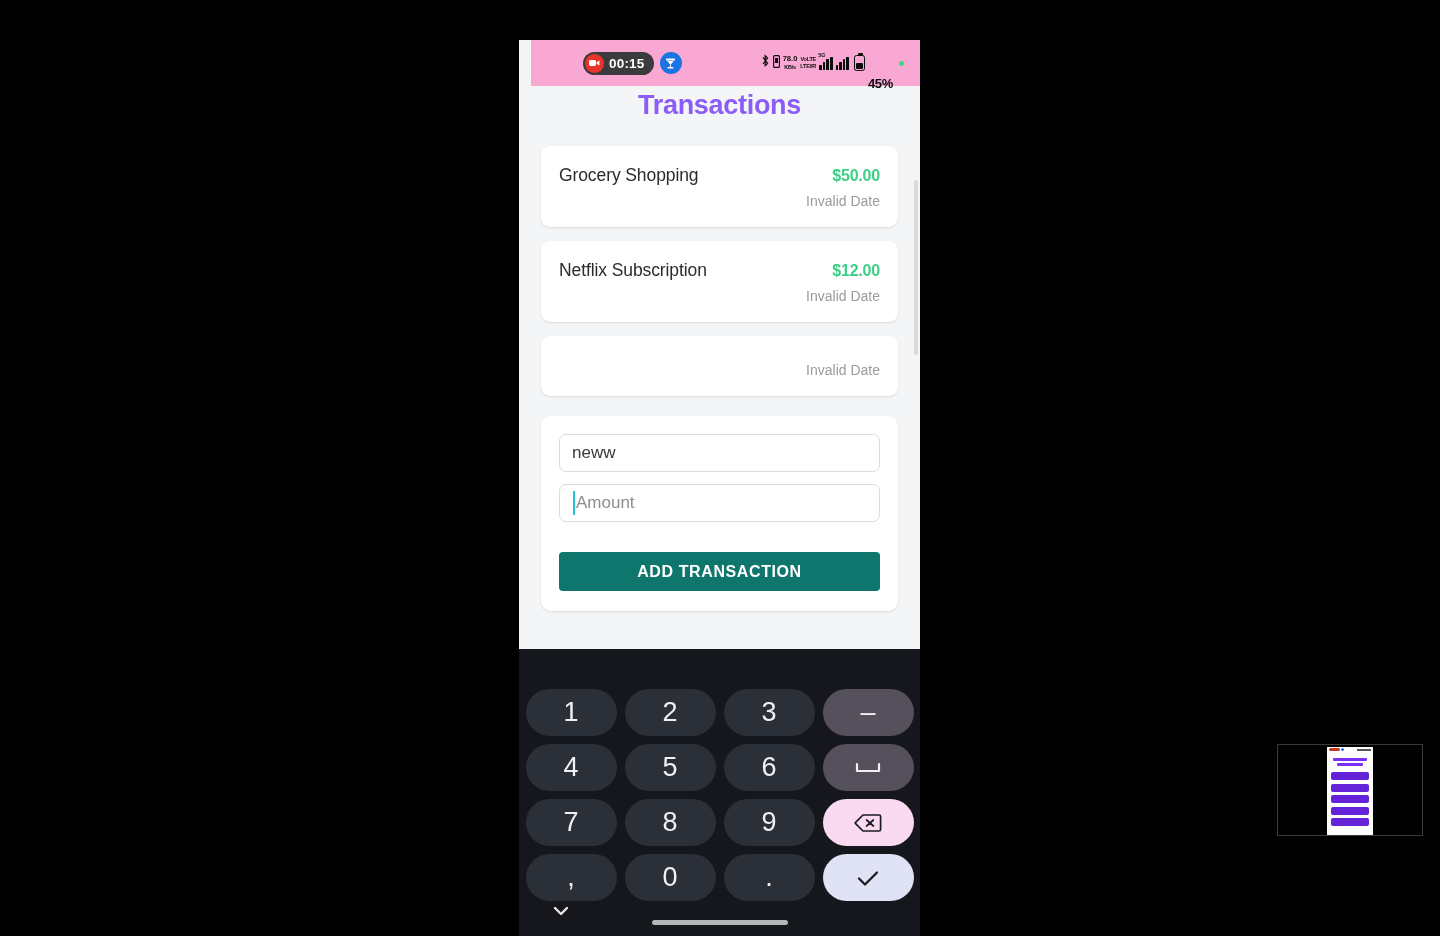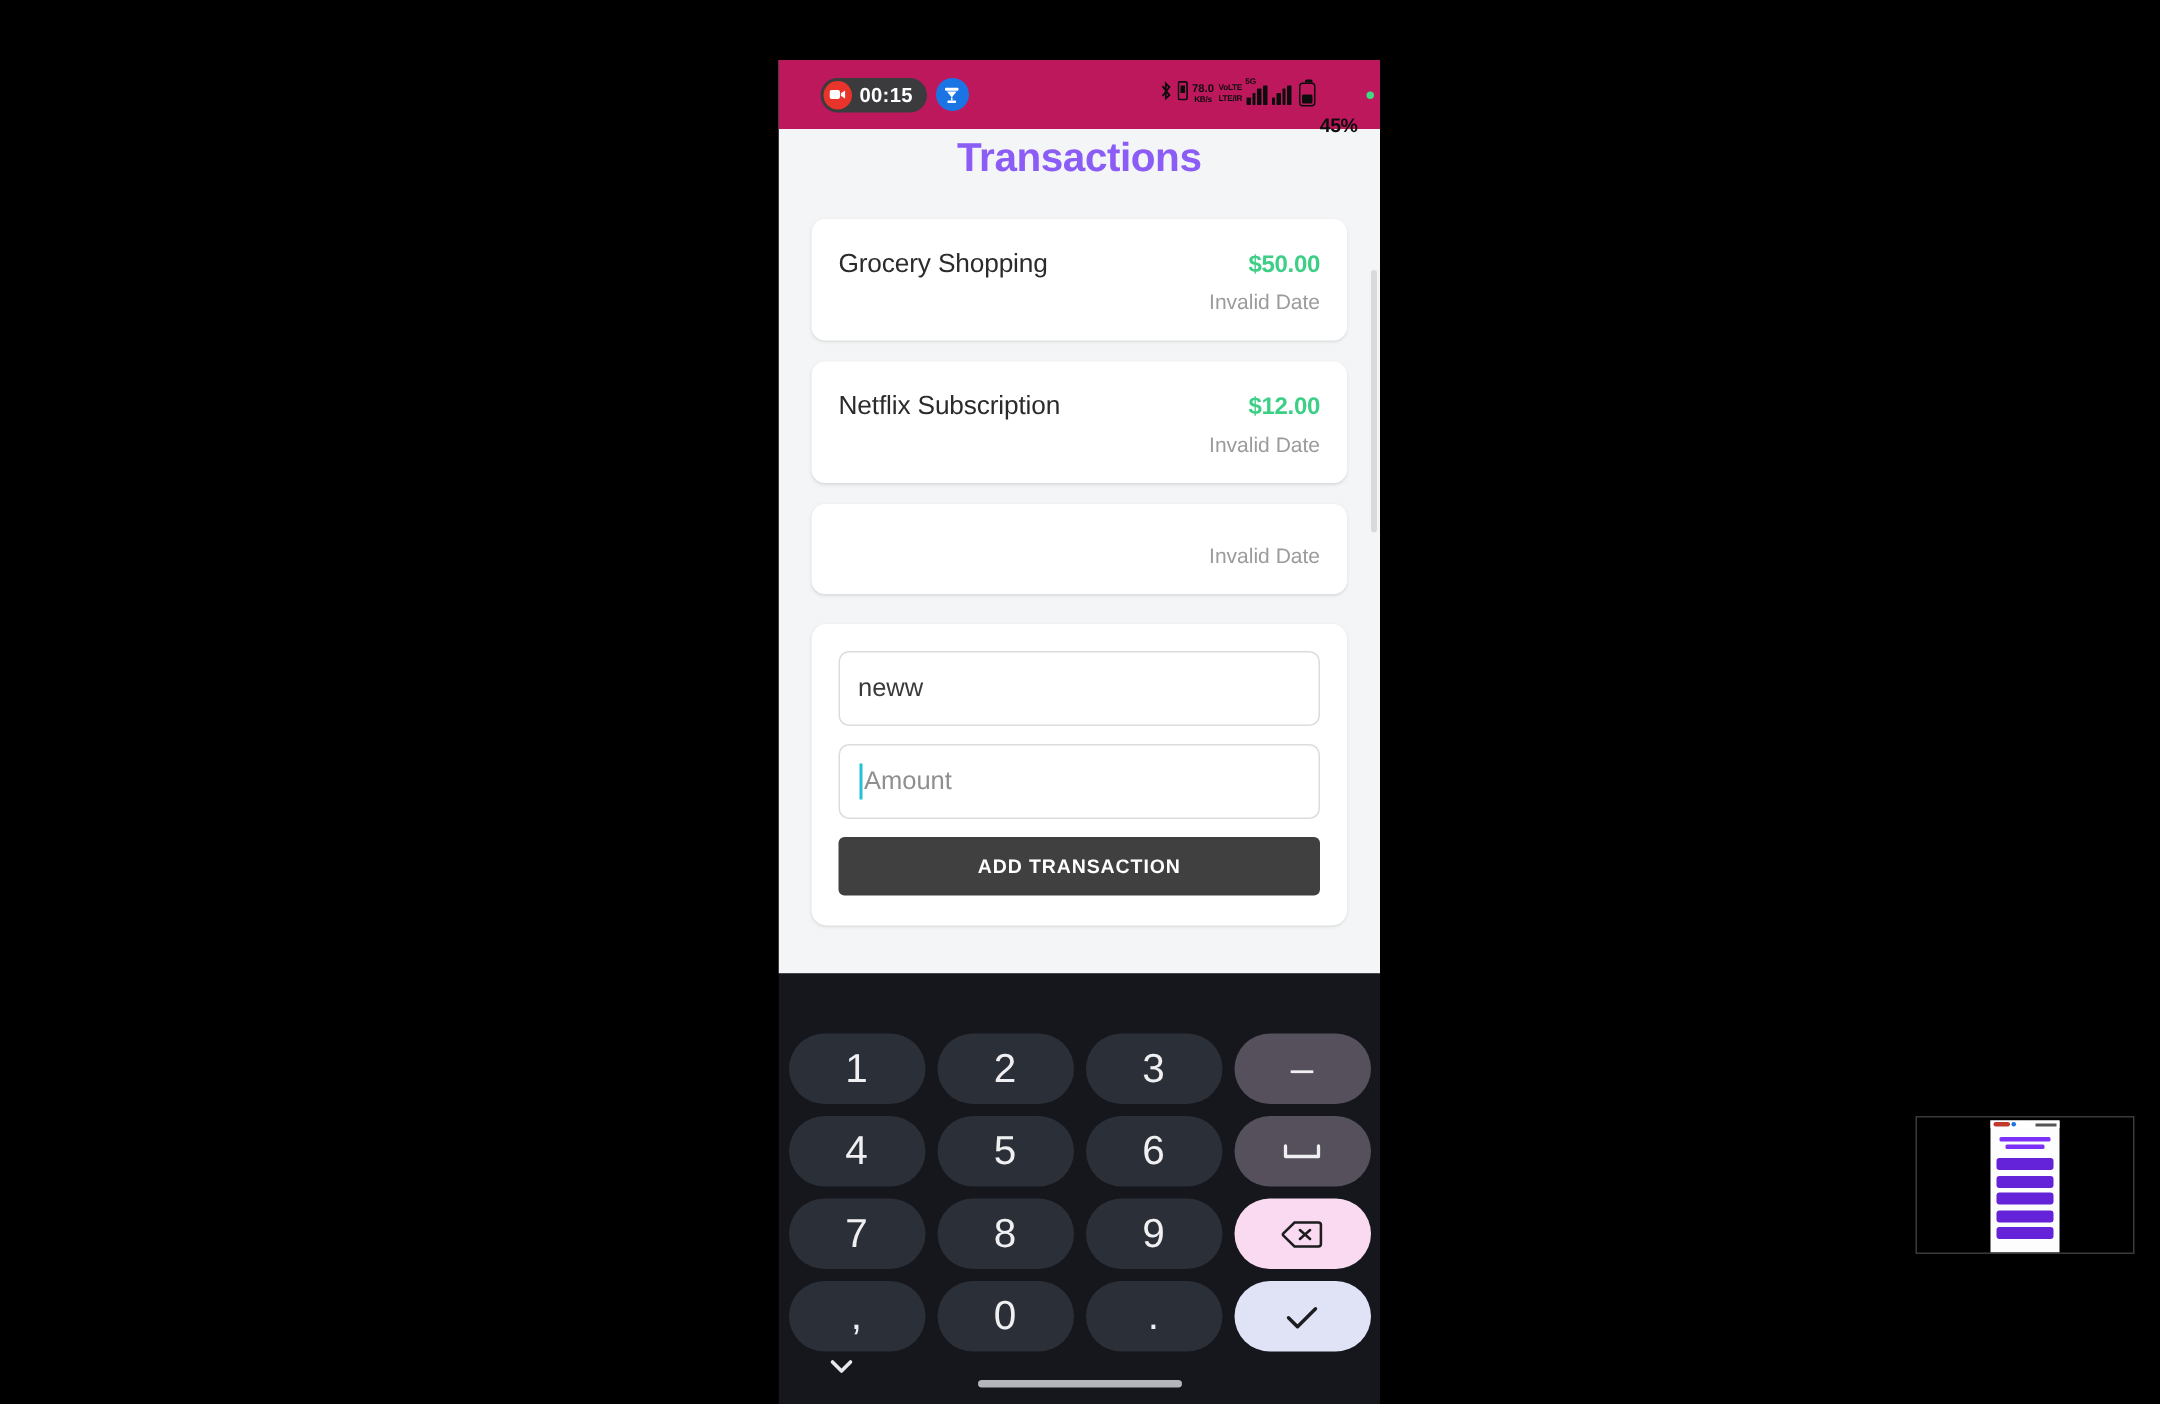--- a/index.html
+++ b/index.html
@@ -30,28 +30,28 @@
     left: 0; top: 0;
     width: 401px;
     height: 609px;
     background: #f4f5f7;
     overflow: hidden;
   }
 
   
   .status-bar {
     position: absolute;
-    left: 0; top: 0;
+    left: 12px; top: 0;
     width: 401px;
     height: 46px;
-    background: #be185d;
+    background: #f9a8d4;
     display: flex;
     align-items: center;
     z-index: 20;
-    padding: 0 4px;
+    padding: 0 28px;
   }
   .rec-pill {
     display: flex;
     align-items: center;
     background: #3b3b3d;
     border-radius: 12px;
     height: 23px;
     padding: 0 9px 0 2px;
     gap: 5px;
     margin-left: 24px;
@@ -188,21 +188,21 @@
   
   .form-card {
     margin: 20px 22px 0 22px;
     background: #ffffff;
     border-radius: 10px;
     padding: 18px 18px 20px 18px;
     box-shadow: 0 1px 3px rgba(0,0,0,0.07), 0 1px 1px rgba(0,0,0,0.04);
   }
   .field {
     width: 100%;
-    height: 50px;
+    height: 38px;
     border: 1px solid #dcdcdc;
     border-radius: 7px;
     background: #fff;
     font-family: "Liberation Sans", sans-serif;
     font-size: 17px;
     color: #3a3a3a;
     padding: 0 12px;
     outline: none;
     display: block;
     margin-bottom: 12px;
@@ -223,30 +223,30 @@
     position: absolute;
     left: 16px; top: 50%;
     transform: translateY(-50%);
     font-size: 17px;
     color: #8f8f8f;
     pointer-events: none;
   }
   .add-btn {
     width: 100%;
     height: 39px;
-    background: #404040;
+    background: #0f766e;
     border: none;
     border-radius: 4px;
     color: #ffffff;
     font-family: "Liberation Sans", sans-serif;
-    font-size: 13px;
+    font-size: 16px;
     font-weight: 700;
     letter-spacing: .6px;
     cursor: pointer;
-    margin-top: 0;
+    margin-top: 18px;
   }
 
   
   .scroll-thumb {
     position: absolute;
     right: 2px;
     top: 140px;
     width: 4px;
     height: 175px;
     background: rgba(140,140,140,0.25);

